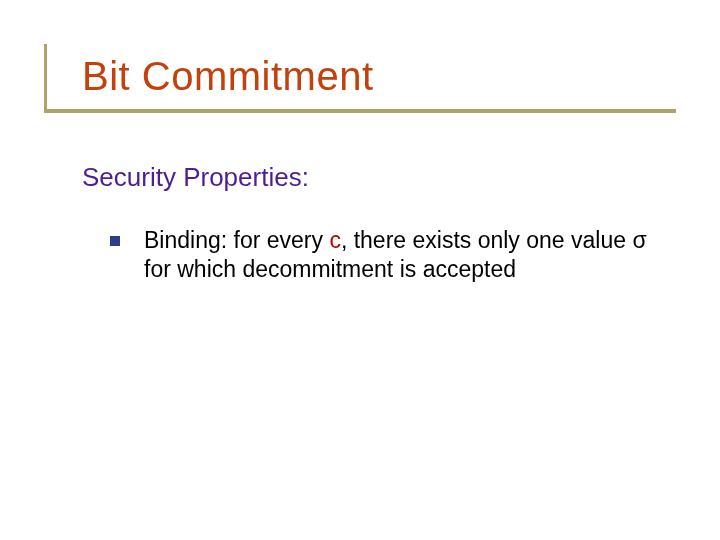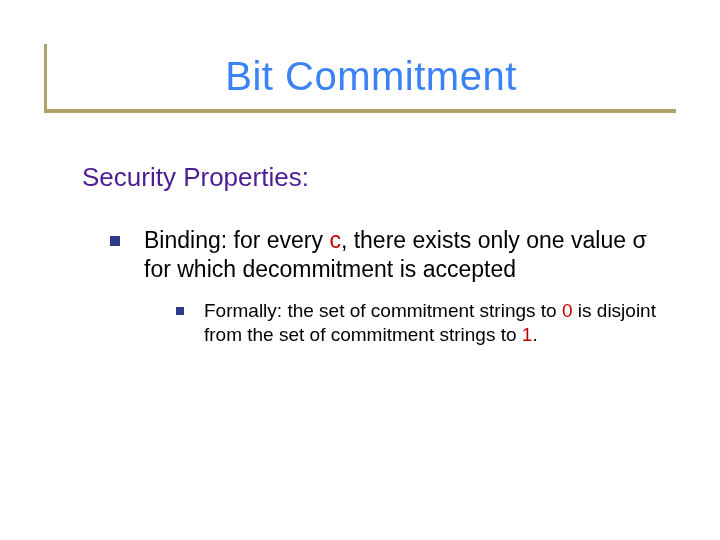--- a/index.html
+++ b/index.html
@@ -60,22 +60,21 @@
     bottom: -3px;
     width: 3px;
     background: #d9d9d9;
     z-index: -1;
   }
   .title-text {
     font-family: Verdana, Geneva, sans-serif;
     font-size: 40px;
     font-weight: 400;
     letter-spacing: 0.5px;
-    color: #3b82f6;
-    text-align: center;
+    color: #c2410c;
   }
   .body {
     position: absolute;
     left: 82px;
     top: 162px;
     width: 580px;
   }
   .subhead {
     font-size: 26px;
     font-weight: 400;
@@ -140,22 +139,17 @@
       <div class="title-text">Bit Commitment</div>
     </div>
   </div>
 
   <div class="body">
     <div class="subhead">Security Properties:</div>
 
     <ul class="lvl1">
       <li>
         <span>Binding:</span><span> for every </span><span class="red">c</span><span>, there exists only one value σ for which decommitment is accepted</span>
-        <ul class="lvl2">
-          <li>
-            <span>Formally: the set of commitment strings to </span><span class="red">0</span><span> is disjoint from the set of commitment strings to </span><span class="red">1</span><span>.</span>
-          </li>
-        </ul>
       </li>
     </ul>
   </div>
 
 </div>
 
 </body></html>

